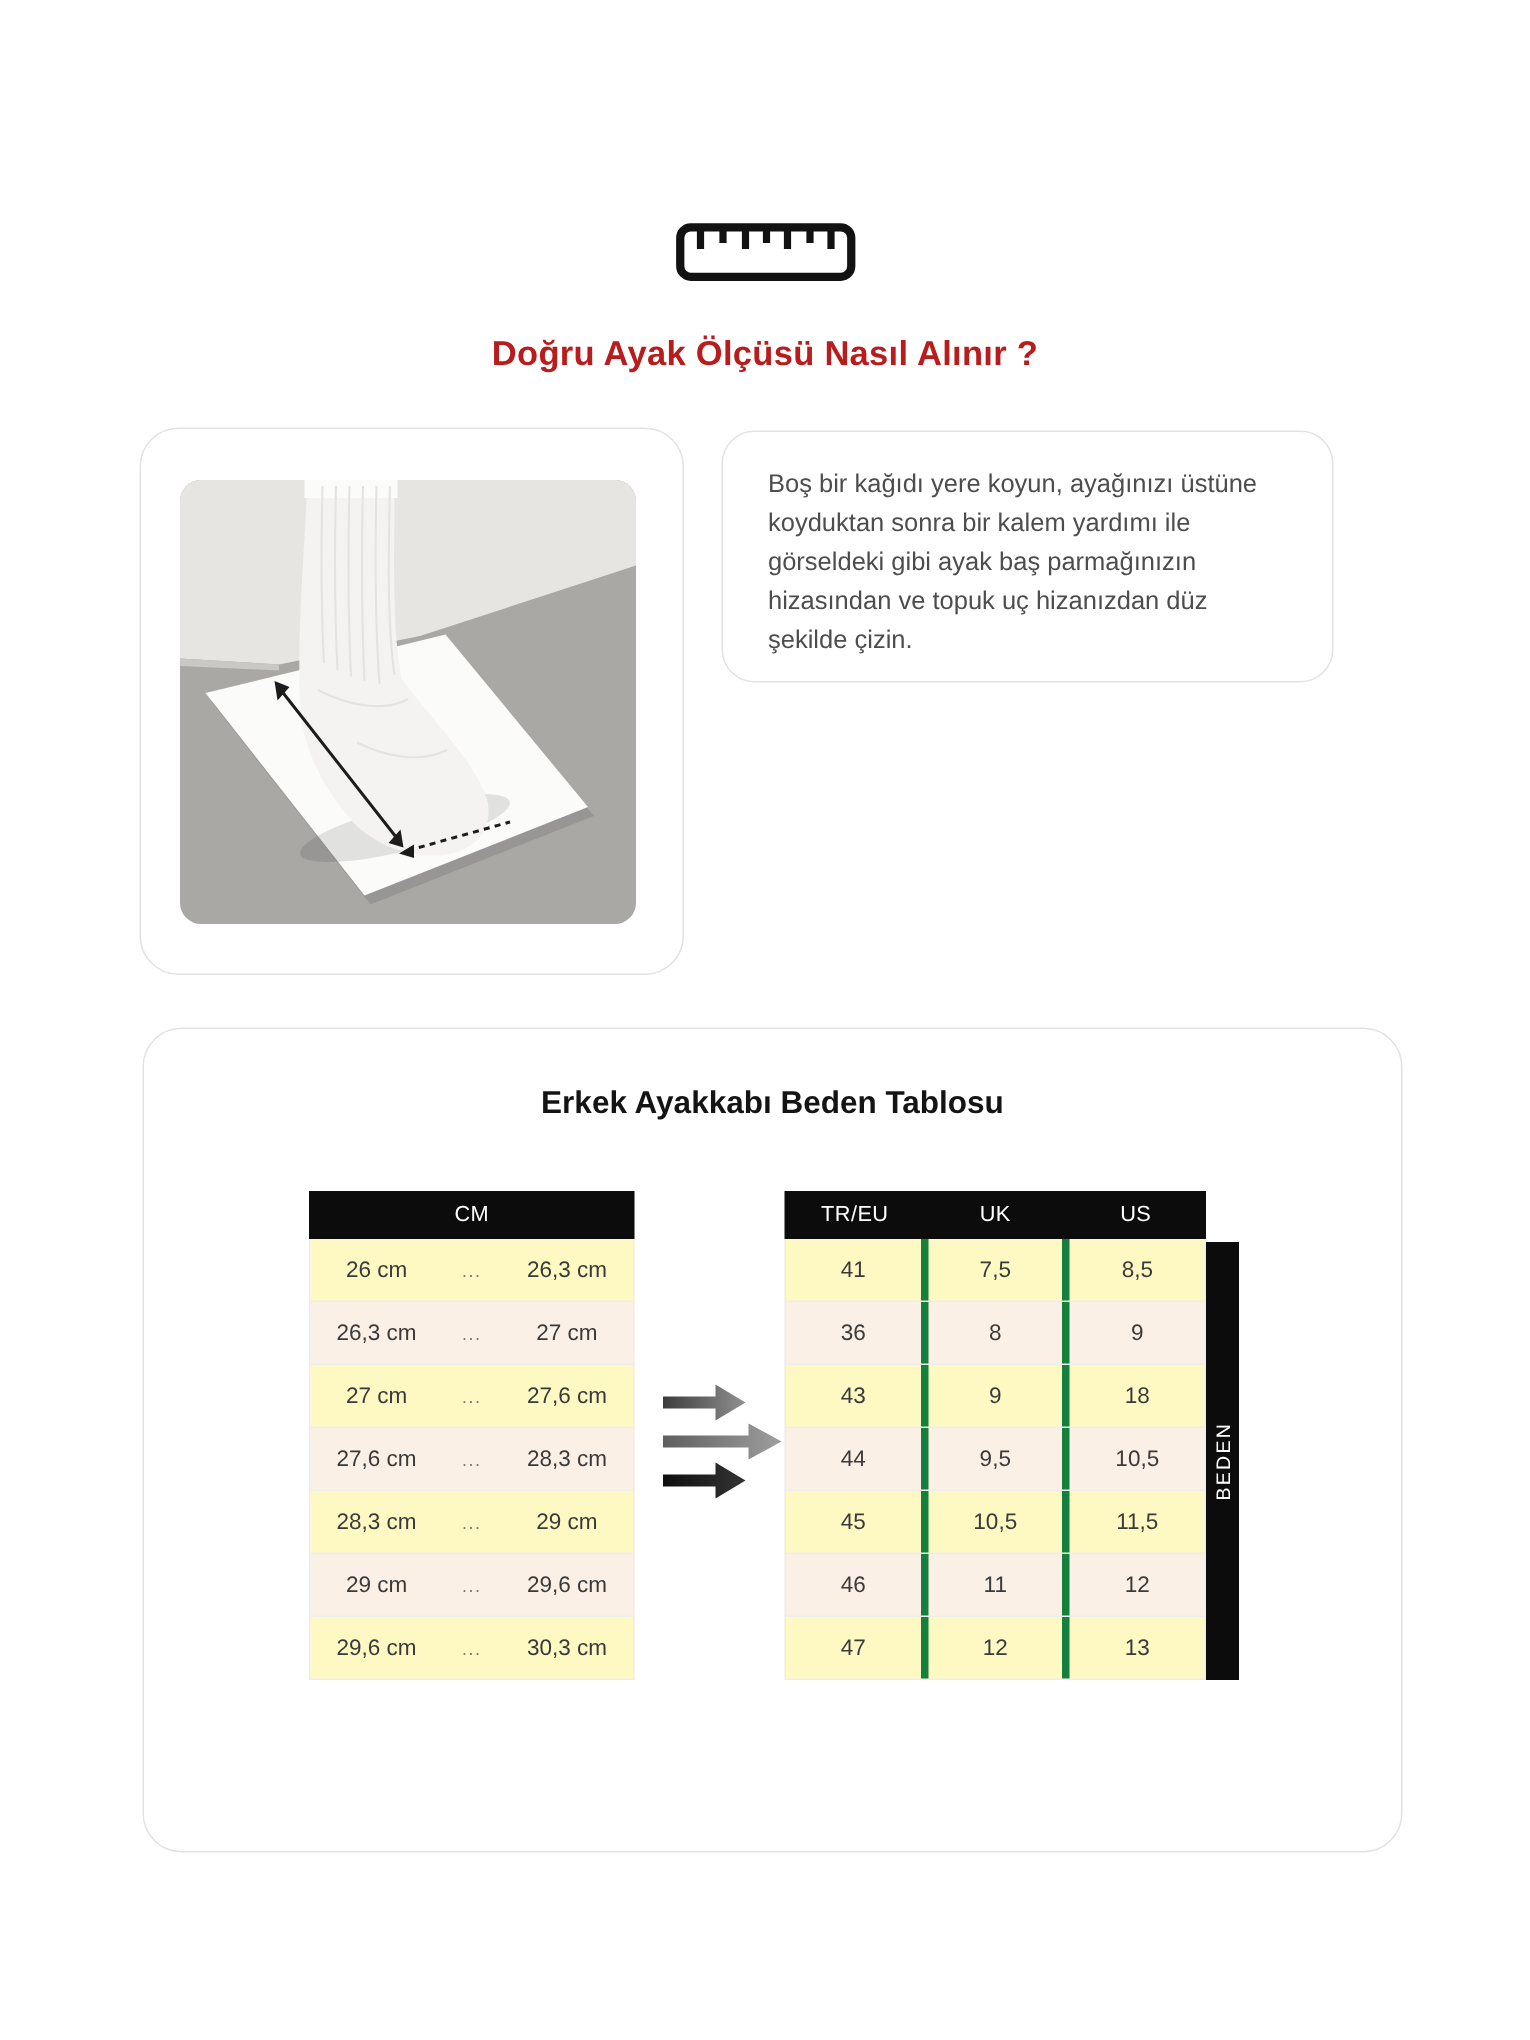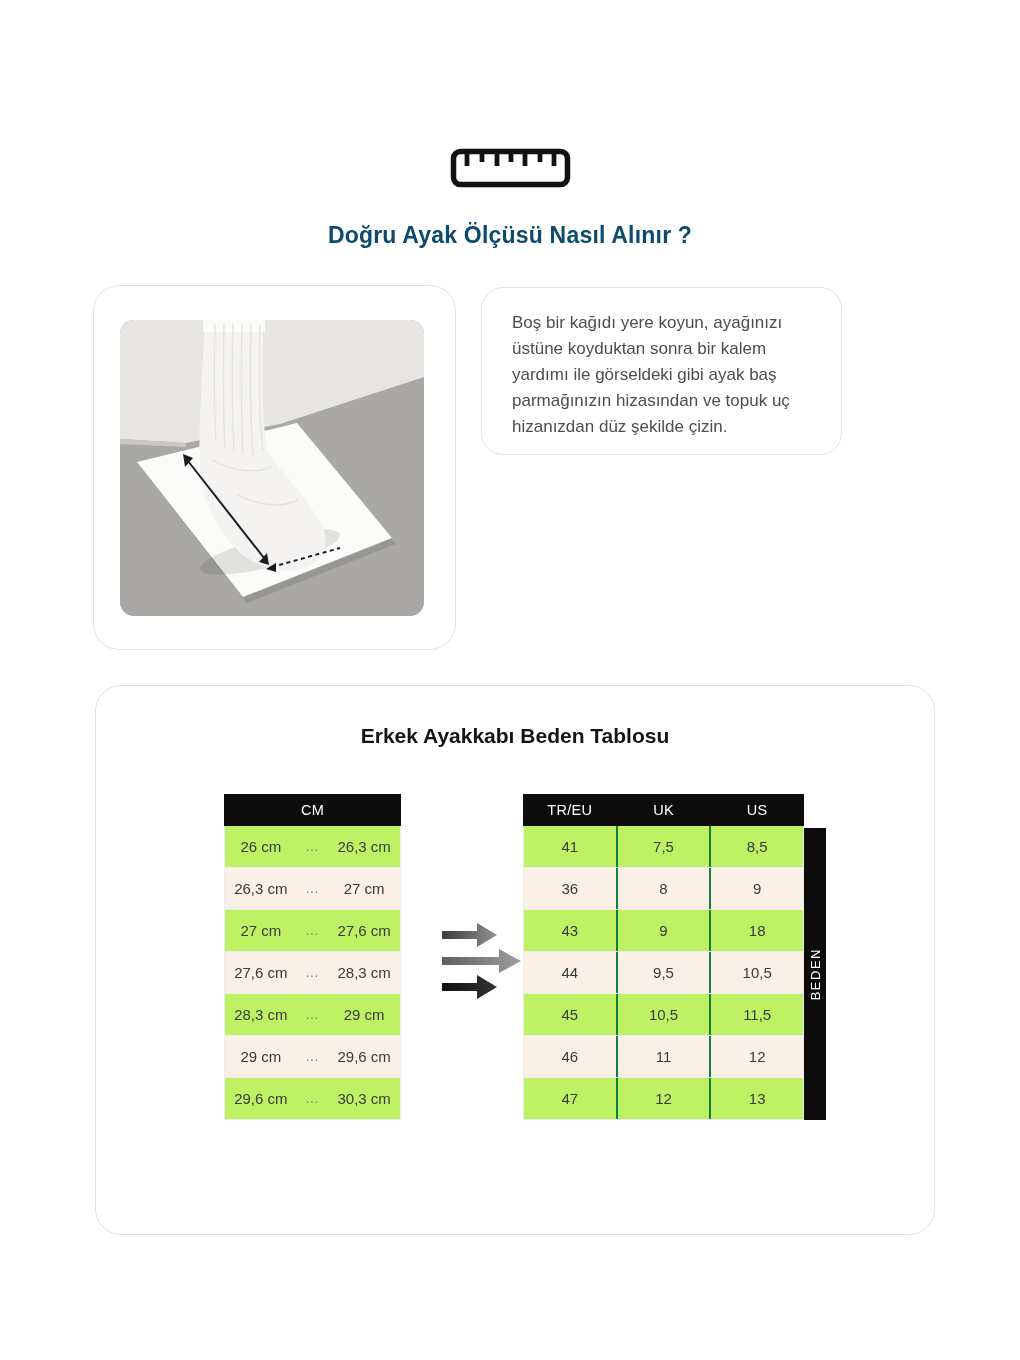--- a/index.html
+++ b/index.html
@@ -6,53 +6,53 @@
   html,body { background:#ffffff; }
   .page {
     position:relative; width:1020px; height:1360px; margin:0 auto;
     background:#ffffff; font-family:"Liberation Sans","DejaVu Sans",sans-serif;
     overflow:hidden;
   }
   
   .ruler-wrap { position:absolute; top:148px; left:0; width:1020px; display:flex; justify-content:center; }
   .main-title {
     position:absolute; top:222px; left:0; width:1020px; text-align:center;
-    font-size:23px; font-weight:700; color:#0c4a6e; letter-spacing:0.2px;
+    font-size:23px; font-weight:700; color:#b91c1c; letter-spacing:0.2px;
   }
   
   .card { position:absolute; background:#fff; border:1.5px solid #e2e2e2; }
   .photo-card { left:93px; top:285px; width:363px; height:365px; border-radius:26px; }
   .photo { position:absolute; left:26px; top:34px; width:304px; height:296px; border-radius:14px; overflow:hidden; }
   .text-card { border-radius:22px; color:#4d4d4d; font-size:17px; line-height:26px; }
-  .text-card-1 { left:481px; top:287px; width:361px; height:168px; padding:22px 30px; }
+  .text-card-1 { left:481px; top:287px; width:408px; height:168px; padding:22px 30px; }
   .text-card-2 { left:481px; top:467px; width:454px; height:184px; padding:22px 30px; display:flex; align-items:center; }
   
   .table-card { left:95px; top:685px; width:840px; height:550px; border-radius:26px; }
   .table-title {
     position:absolute; top:38px; left:0; width:100%; text-align:center;
     font-size:21px; font-weight:700; color:#141414;
   }
   .tbl { position:absolute; top:108px; }
-  .cm-tbl { left:128px; width:177px; }
+  .cm-tbl { left:110px; width:217px; }
   .sz-tbl { left:427px; width:281px; }
   .t-header {
     height:32px; background:#0c0c0c; color:#ffffff; font-size:14.5px;
     display:flex; align-items:center; justify-content:center; letter-spacing:0.3px;
   }
   .t-header.cols { justify-content:stretch; }
   .t-header.cols .hcell { flex:1; text-align:center; }
   .t-row {
     height:42px; display:flex; align-items:center;
-    background:#bef264; border:1px solid #ededed; border-top:none;
+    background:#fef9c3; border:1px solid #ededed; border-top:none;
     font-size:15px; color:#3a3a3a;
   }
   .t-row.alt { background:#fbf0e5; }
   .cm-c { flex:1.25; text-align:center; }
   .cm-dots { flex:0.55; text-align:center; font-size:12px; color:#777; letter-spacing:1px; }
-  .sz-cell { flex:1; text-align:center; border-right:2px solid #15803d; align-self:stretch; display:flex; align-items:center; justify-content:center; }
+  .sz-cell { flex:1; text-align:center; border-right:5px solid #15803d; align-self:stretch; display:flex; align-items:center; justify-content:center; }
   .sz-cell:last-child { border-right:none; }
   .beden-bar {
     position:absolute; left:708px; top:142px; width:22px; height:292px;
     background:#0c0c0c; display:flex; align-items:center; justify-content:center;
   }
   .beden-bar span {
     color:#ffffff; font-size:13px; letter-spacing:1.5px;
     writing-mode:vertical-rl; transform:rotate(180deg);
   }
   .arrows { position:absolute; left:343px; top:233px; }

